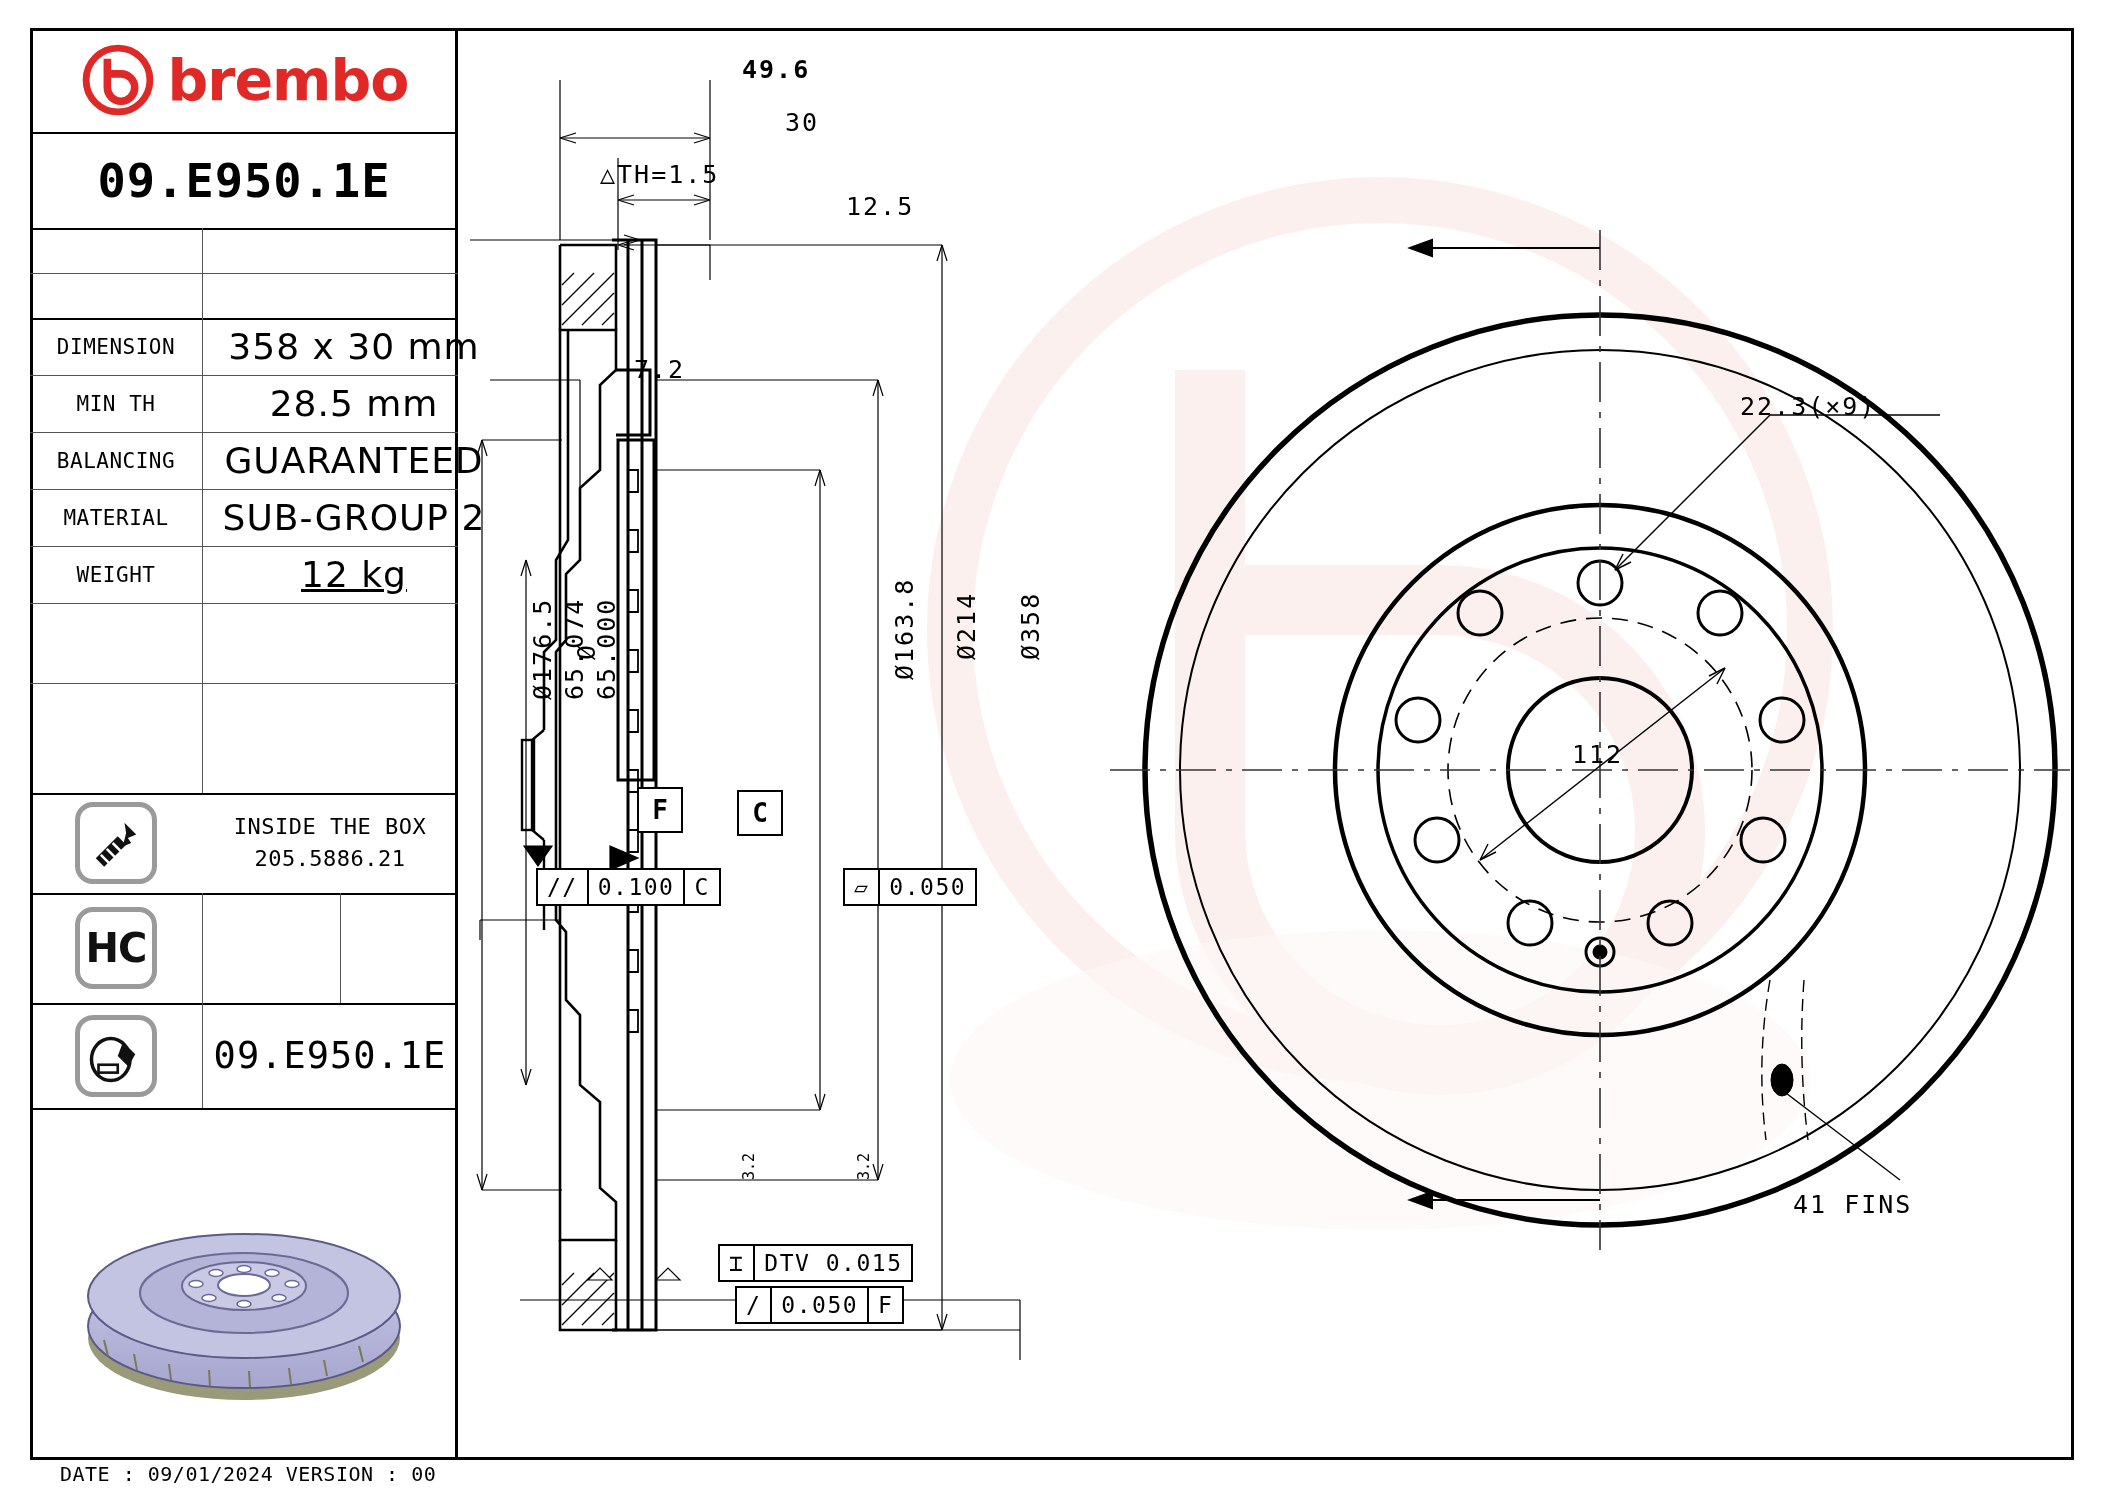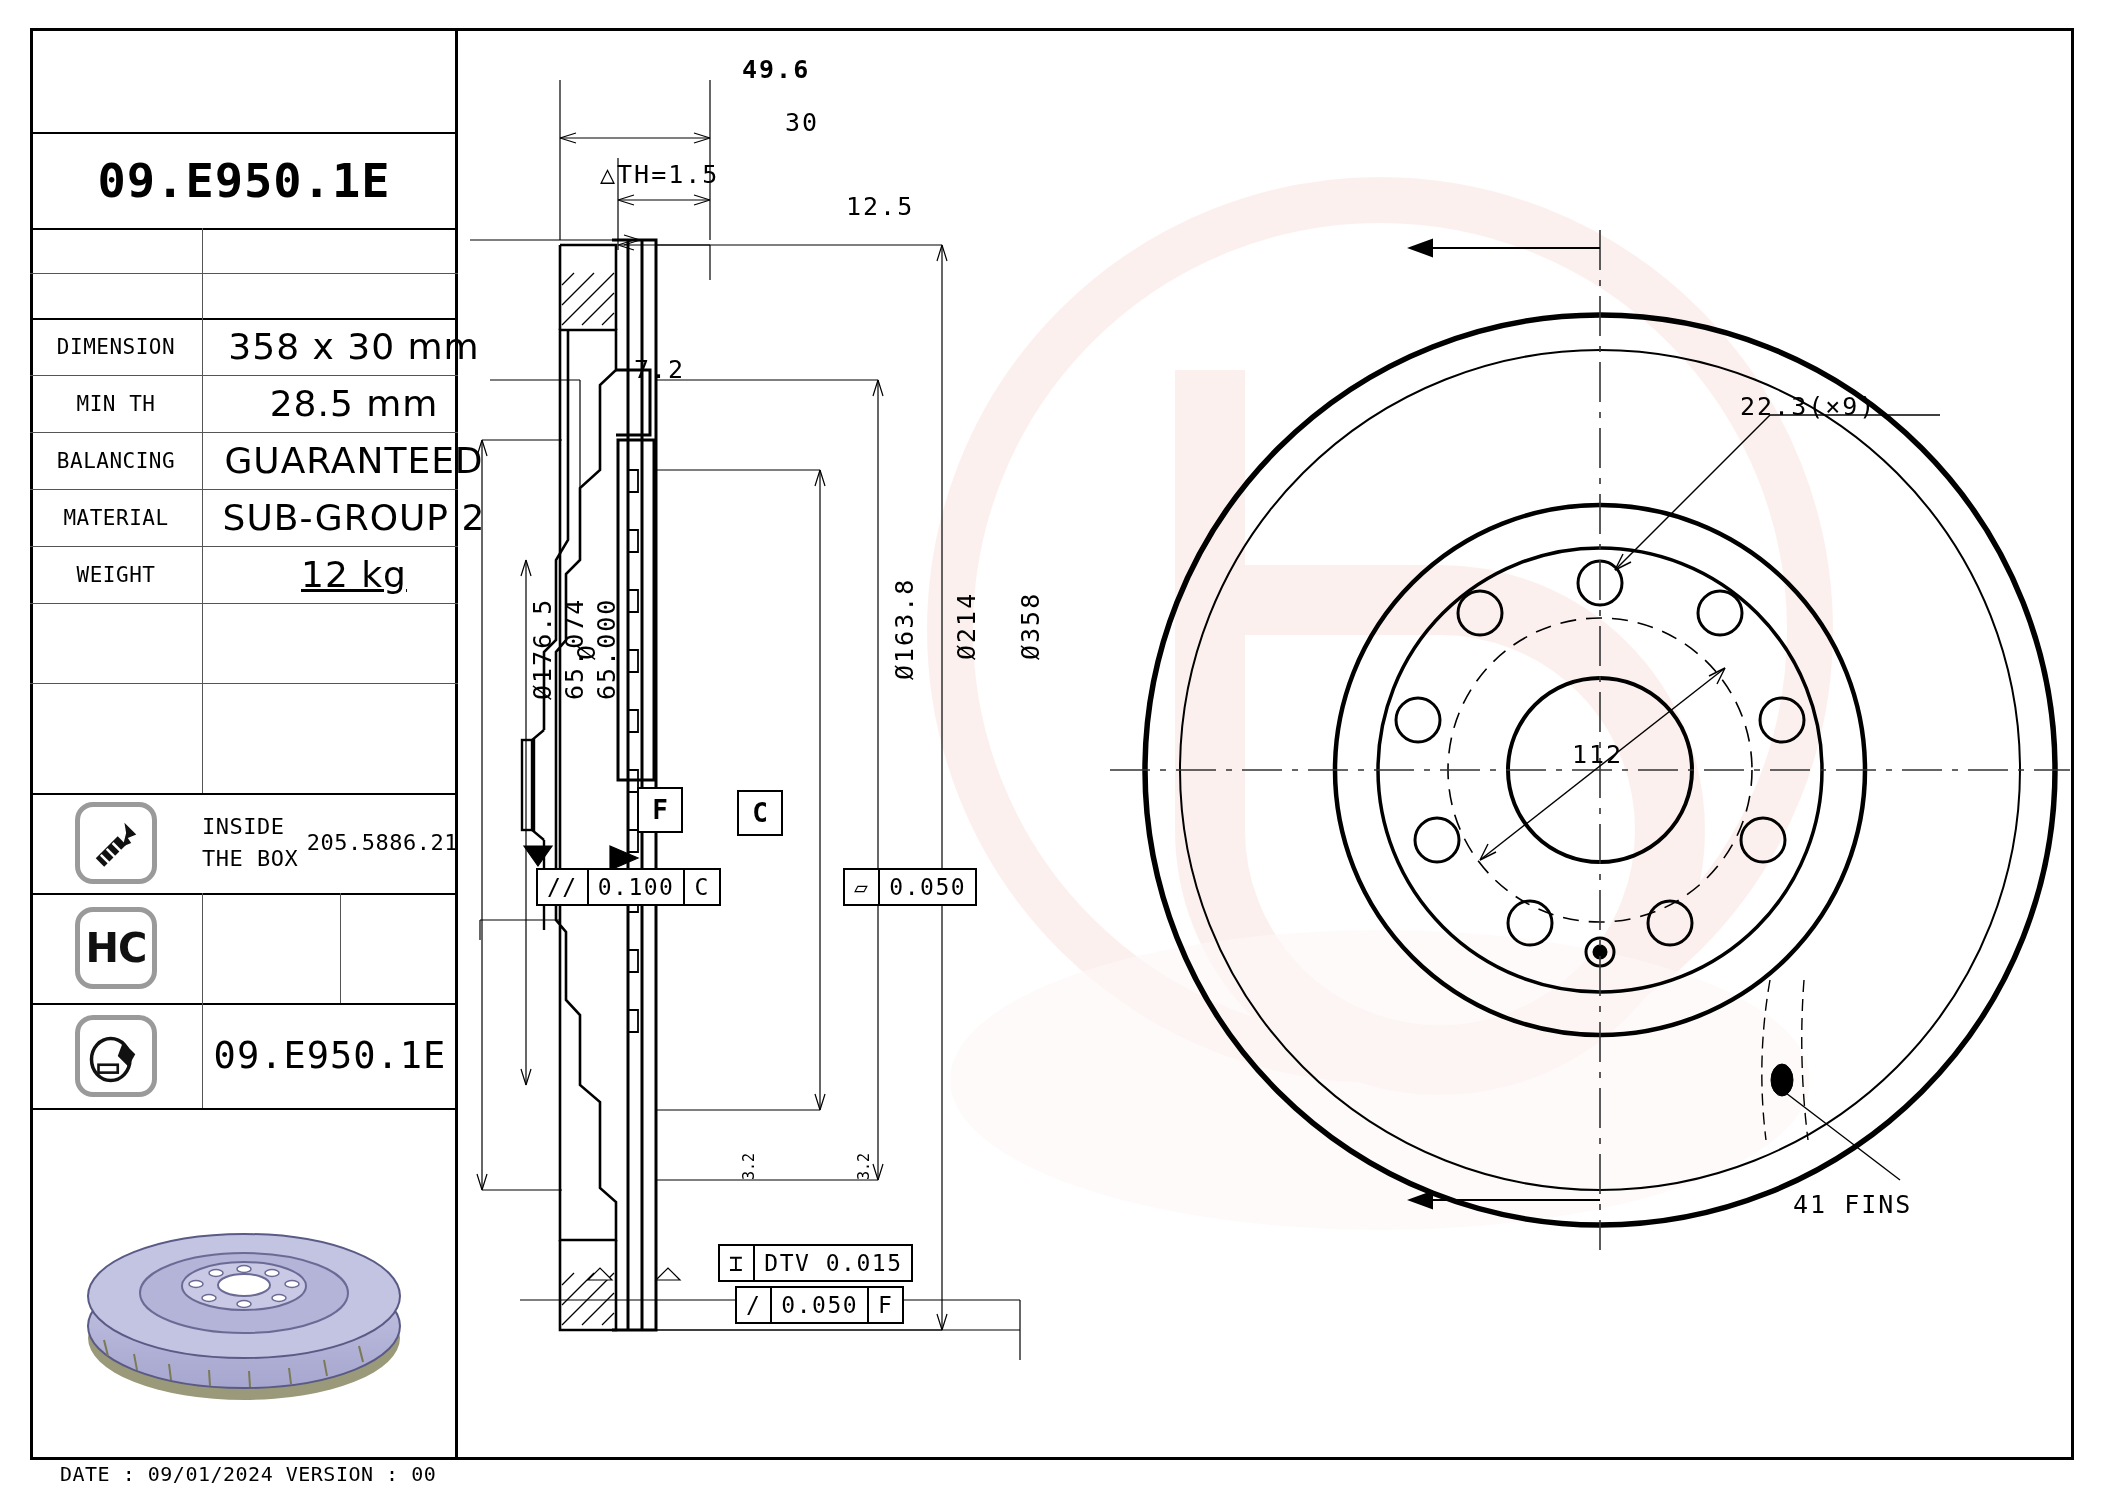--- a/index.html
+++ b/index.html
@@ -27,21 +27,21 @@
           font-size:47px;letter-spacing:1px;font-weight:700;}
 
   .spec-label{position:absolute;left:0;width:172px;display:flex;align-items:center;justify-content:center;font-size:21px;letter-spacing:.5px;}
   .spec-value{position:absolute;left:172px;width:304px;display:flex;align-items:center;justify-content:center;font-size:36px;letter-spacing:1px;}
   .spec-value.sans{font-family:"DejaVu Sans",sans-serif;font-weight:400;}
 
   .icon-cell{position:absolute;left:0;width:172px;display:flex;align-items:center;justify-content:center;}
   .badge{width:72px;height:72px;border:5px solid #9a9a9a;border-radius:18px;background:#fff;display:flex;align-items:center;justify-content:center;}
   .badge .hc{font-family:"DejaVu Sans",sans-serif;font-weight:700;font-size:40px;letter-spacing:-1px;color:#111;}
 
-  .box-text{position:absolute;left:172px;width:256px;display:flex;flex-direction:row;align-items:center;justify-content:space-between;
+  .box-text{position:absolute;left:172px;width:256px;display:flex;flex-direction:column;align-items:center;justify-content:center;
             font-size:22px;line-height:1.45;letter-spacing:.5px;}
   .bottom-partno{position:absolute;left:172px;width:256px;display:flex;align-items:center;justify-content:center;font-size:37px;letter-spacing:1px;}
 
   .photo-cell{position:absolute;left:0;top:1150px;width:428px;height:250px;display:flex;align-items:center;justify-content:center;}
 
   .datefoot{position:absolute;left:60px;top:1462px;font-size:20px;letter-spacing:.5px;}
 
   
   .dim{position:absolute;font-family:"DejaVu Sans Mono",monospace;font-size:25px;letter-spacing:2px;color:#000;white-space:nowrap;}
   .dim.tiny{font-size:15px;letter-spacing:0px;}
@@ -65,20 +65,29 @@
       </g>
       <path d="M430 300 L430 760 A230 230 0 1 0 660 530 L430 530" fill="none" stroke="#e8a79c" stroke-width="70"></path>
       <ellipse cx="600" cy="1010" rx="430" ry="150" fill="#f5d6d0" opacity=".7"></ellipse>
     </svg>
   </div>
 
   <div class="frame"></div>
 
   <div class="panel">
 
+    <div class="logo-cell">
+      <div class="logo-wrap">
+        <svg width="76" height="76" viewBox="0 0 100 100">
+          <circle cx="50" cy="50" r="42" fill="none" stroke="#e02926" stroke-width="9"></circle>
+          <path d="M36 22 L36 60 A18 18 0 1 0 54 42 L36 42" fill="none" stroke="#e02926" stroke-width="10" stroke-linecap="butt"></path>
+        </svg>
+        <span class="logo-text">brembo</span>
+      </div>
+    </div>
     <div class="hline" style="top:104px;"></div>
 
     <div class="partno">09.E950.1E</div>
     <div class="hline" style="top:200px;"></div>
 
     <div class="hline thin" style="top:245px;"></div>
     <div class="hline" style="top:290px;"></div>
     <div class="vline thin" style="left:172px;top:200px;height:90px;"></div>
 
     <div class="spec-label" style="top:290px;height:57px;">DIMENSION</div>

